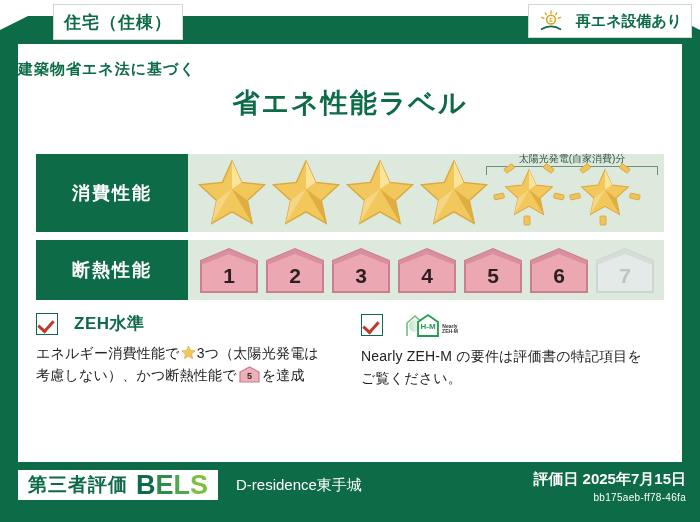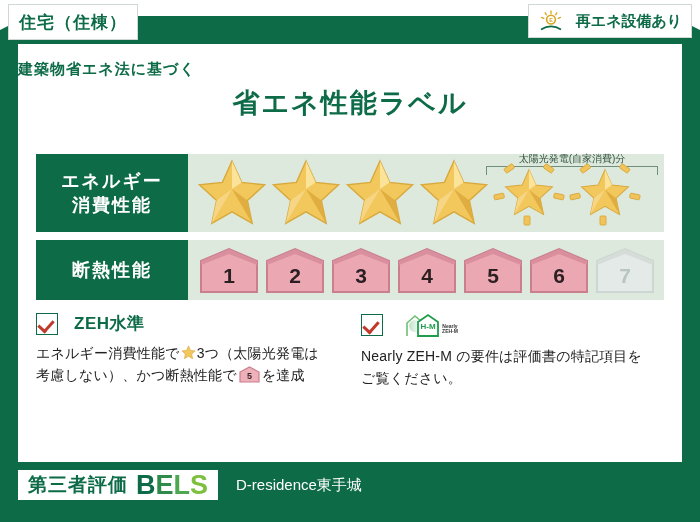--- a/index.html
+++ b/index.html
@@ -17,21 +17,21 @@
   
   .notch{position:absolute;top:0;width:0;height:0;}
   .notch-l{left:0;border-top:30px solid #ffffff;border-right:60px solid transparent;}
   .notch-r{right:0;border-top:30px solid #ffffff;border-left:60px solid transparent;}
   .top-white{position:absolute;left:0;top:0;width:700px;height:16px;background:#ffffff;}
 
   
   .chip{
     position:absolute;background:#ffffff;border:1px solid #cfd8d4;
     display:flex;align-items:center;justify-content:center;
-    font-weight:bold;color:#0d6b47;
+    font-weight:bold;color:#0d6b47;margin-left:45px;
   }
   .chip-type{left:8px;top:4px;width:128px;height:34px;font-size:17px;letter-spacing:1px;}
   .chip-re{right:8px;top:4px;width:164px;height:34px;font-size:15px;gap:12px;padding:0 6px;box-sizing:border-box;}
   .sun-icon{width:26px;height:22px;flex:0 0 auto;}
 
   
   .card{
     position:absolute;left:18px;top:44px;width:664px;height:418px;
     background:#ffffff;
   }
@@ -151,21 +151,20 @@
 
   <div class="card">
     <div class="card-inner">
 
       <div class="title-sub">建築物省エネ法に基づく</div>
       <div class="title-main">省エネ性能ラベル</div>
 
       <div class="row row-energy">
         <div class="row-label">
           <div>
-            <div>エネルギー</div>
             <div>消費性能</div>
           </div>
         </div>
         <div class="row-body">
           <div class="solar-note">太陽光発電(自家消費)分</div>
           <div class="solar-bracket"></div>
           <div class="stars" id="stars-container">
               <div class="star-wrap"><svg viewBox="0 0 72 70" width="72" height="70">
                   <polygon points="36,3 45.6,24.4 68.6,26.8 51.4,42.6 56.2,65.4 36,53.8 15.8,65.4 20.6,42.6 3.4,26.8 26.4,24.4" fill="#f2c75c" stroke="#d8a93c" stroke-width="1.4"></polygon>
                   <polygon points="36,3 45.6,24.4 36,31" fill="#fbe39a"></polygon>
@@ -311,15 +310,19 @@
 
     </div>
   </div>
 
   <div class="footer">
     <div class="footer-badge">
       <span class="third">第三者評価</span>
       <span class="bels" id="bels-letters"><span>B</span><span>E</span><span>L</span><span>S</span></span>
     </div>
     <div class="bldg-name">D-residence東手城</div>
+    <div class="eval">
+      <div class="eval-date">評価日 2025年7月15日</div>
+      <div class="eval-id">bb175aeb-ff78-46fa</div>
+    </div>
   </div>
 
 </div>
 
 </body></html>

